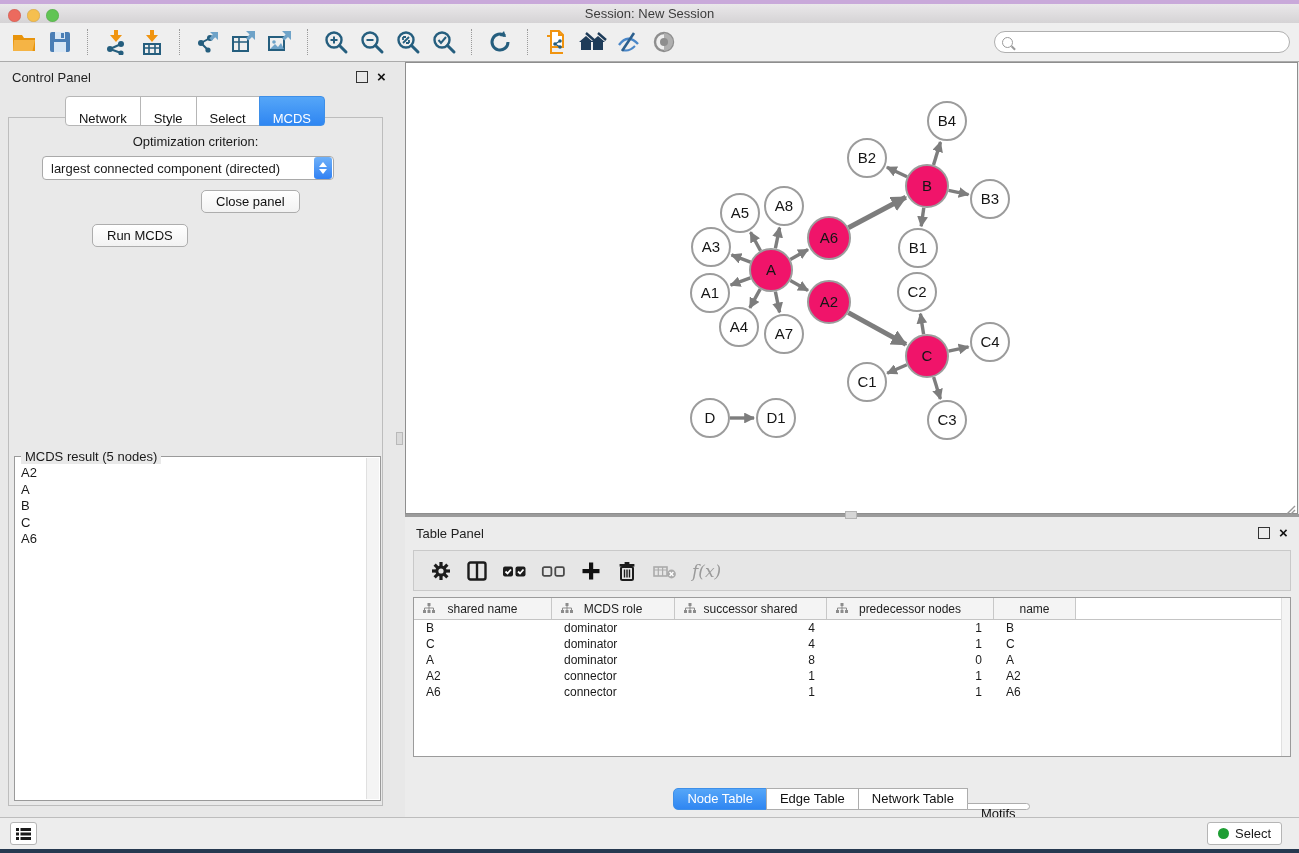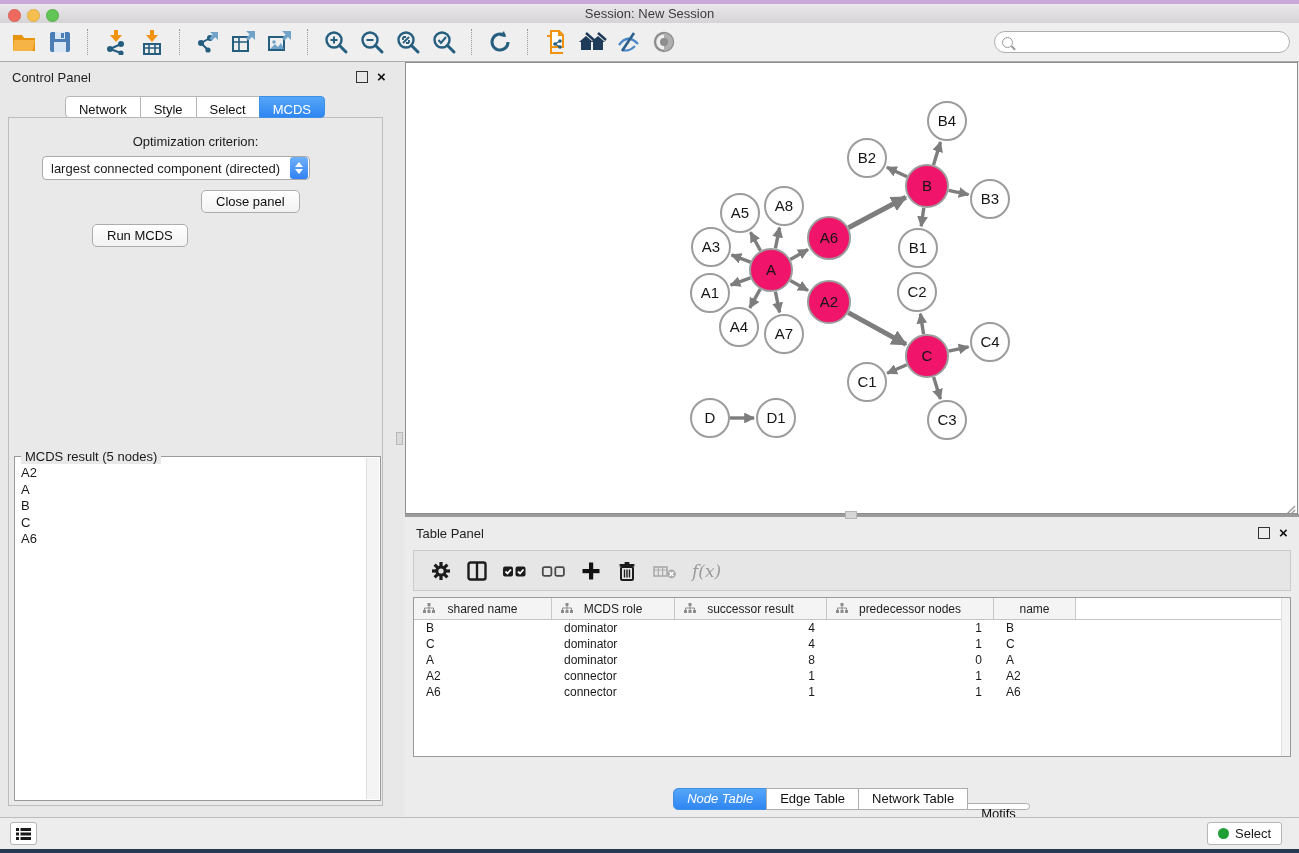--- a/index.html
+++ b/index.html
@@ -26,26 +26,26 @@
   .mag::after{content:"";position:absolute;left:8px;top:9px;width:5px;height:1.6px;background:#9a9a9a;transform:rotate(45deg);}
   #search-input{border:none;outline:none;flex:1;height:18px;font-size:12px;background:transparent;margin-left:5px;}
   
   #cp-title{left:12px;top:70px;font-size:13px;color:#222;}
   .panel-btns{display:flex;gap:9px;align-items:center;}
   #cp-btns{left:356px;top:71px;}
   .float-ico{width:10px;height:10px;border:1.6px solid #333;display:inline-block;}
   .close-ico{font-size:15px;font-weight:bold;color:#111;line-height:10px;}
   #cp-content{left:8px;top:117px;width:375px;height:689px;background:#E9E9E9;border:1px solid #BDBDBD;box-sizing:border-box;}
   #cp-tabs{left:0;top:96px;width:391px;height:22px;display:flex;justify-content:center;z-index:3;}
-  .tab{border:1px solid #B6B6B6;background:#fff;font-size:13px;padding:5px 13px;margin-left:-1px;color:#111;}
+  .tab{border:1px solid #B6B6B6;background:#fff;font-size:13px;padding:14px 13px;margin-left:-1px;color:#111;}
   .tab:first-child{border-top-left-radius:4px;border-bottom-left-radius:4px;}
   .tab:last-child{border-top-right-radius:4px;border-bottom-right-radius:4px;}
   .tab.active{background:linear-gradient(#55A6F8,#2F86F2);border-color:#3E8FE8;color:#fff;}
   #opt-label{left:8px;top:134px;width:375px;text-align:center;font-size:13px;}
-  #criterion-select{left:42px;top:156px;width:268px;height:24px;background:#fff;border:1px solid #A9A9A9;
+  #criterion-select{left:42px;top:156px;width:292px;height:24px;background:#fff;border:1px solid #A9A9A9;
                     border-radius:4px;display:flex;align-items:center;box-sizing:border-box;}
   #criterion-value{flex:1;font-size:13px;padding-left:8px;white-space:nowrap;overflow:hidden;}
   #criterion-stepper{width:18px;height:22px;border-radius:3px;background:linear-gradient(#6FB1F9,#3181F3);
                      display:flex;flex-direction:column;align-items:center;justify-content:center;gap:2px;margin-right:1px;}
   .chev-up{width:0;height:0;border-left:4px solid transparent;border-right:4px solid transparent;border-bottom:5px solid #fff;}
   .chev-down{width:0;height:0;border-left:4px solid transparent;border-right:4px solid transparent;border-top:5px solid #fff;}
   .mac-btn{background:linear-gradient(#FFFFFF,#F2F2F2);border:1px solid #ADADAD;border-radius:5px;
            font-size:13px;padding:3px 14px;color:#111;}
   #run-btn{left:92px;top:208px;margin-top:16px;}
   #closep-btn{left:201px;top:190px;}
@@ -83,21 +83,21 @@
       border-right:1px solid #C8C8C8;box-sizing:border-box;flex:none;}
   .th .colicon{position:absolute;left:9px;top:5px;}
   .th.filler{border-right:none;background:#fff;}
   .tr{display:flex;height:16px;align-items:center;}
   .td{font-size:12px;box-sizing:border-box;flex:none;white-space:nowrap;overflow:hidden;}
   .td.al{padding-left:12px;text-align:left;}
   .td.ar{padding-right:12px;text-align:right;}
   #tbl-scroll{position:absolute;right:0;top:0;width:9px;height:186px;background:#F4F4F4;border-left:1px solid #E0E0E0;box-sizing:border-box;}
   #bottom-tabs{left:0;top:271px;width:894px;height:22px;display:flex;justify-content:center;}
   .btab{border:1px solid #ADADAD;background:#fff;font-size:13px;padding:2px 13px;margin-left:-1px;color:#111;}
-  .btab:first-child{border-top-left-radius:5px;border-bottom-left-radius:5px;font-style:italic;}
+  .btab:first-child{border-top-left-radius:5px;border-bottom-left-radius:5px;}
   .btab:last-child{border-top-right-radius:5px;border-bottom-right-radius:5px;margin-top:15px;}
   .btab.active{background:linear-gradient(#55A6F8,#2F86F2);border-color:#3E8FE8;color:#fff;}
   
   #status-bar{left:0;top:817px;width:1299px;height:32px;background:#EDEDED;border-top:1px solid #BDBDBD;box-sizing:border-box;}
   #list-btn{left:10px;top:822px;width:27px;height:23px;background:#fff;border:1px solid #B5B5B5;border-radius:3px;
             display:flex;align-items:center;justify-content:center;box-sizing:border-box;}
   #memory-btn{left:1207px;top:822px;height:23px;background:#fff;border:1px solid #B5B5B5;border-radius:3px;
               display:flex;align-items:center;gap:6px;padding:0 10px;font-size:13px;box-sizing:border-box;}
   #memory-dot{width:11px;height:11px;border-radius:50%;background:#1E9E34;}
   #bottom-strip{left:0;top:849px;width:1299px;height:4px;background:#263950;}
@@ -494,21 +494,21 @@
         <div class="th" style="width: 152px;">
           <svg class="colicon" width="12" height="11" viewBox="0 0 12 11">
             <g fill="#8C8C8C">
               <rect x="4.5" y="0" width="3" height="3"></rect>
               <rect x="0" y="7" width="3" height="3"></rect>
               <rect x="4.5" y="7" width="3" height="3"></rect>
               <rect x="9" y="7" width="3" height="3"></rect>
             </g>
             <path d="M6 3v2M1.5 5v2M6 5v2M10.5 5v2M1.5 5h9" stroke="#8C8C8C" fill="none" stroke-width="1"></path>
           </svg>
-          <span>successor result</span>
+          <span>successor shared</span>
         </div>
         <div class="th" style="width: 167px;">
           <svg class="colicon" width="12" height="11" viewBox="0 0 12 11">
             <g fill="#8C8C8C">
               <rect x="4.5" y="0" width="3" height="3"></rect>
               <rect x="0" y="7" width="3" height="3"></rect>
               <rect x="4.5" y="7" width="3" height="3"></rect>
               <rect x="9" y="7" width="3" height="3"></rect>
             </g>
             <path d="M6 3v2M1.5 5v2M6 5v2M10.5 5v2M1.5 5h9" stroke="#8C8C8C" fill="none" stroke-width="1"></path>

